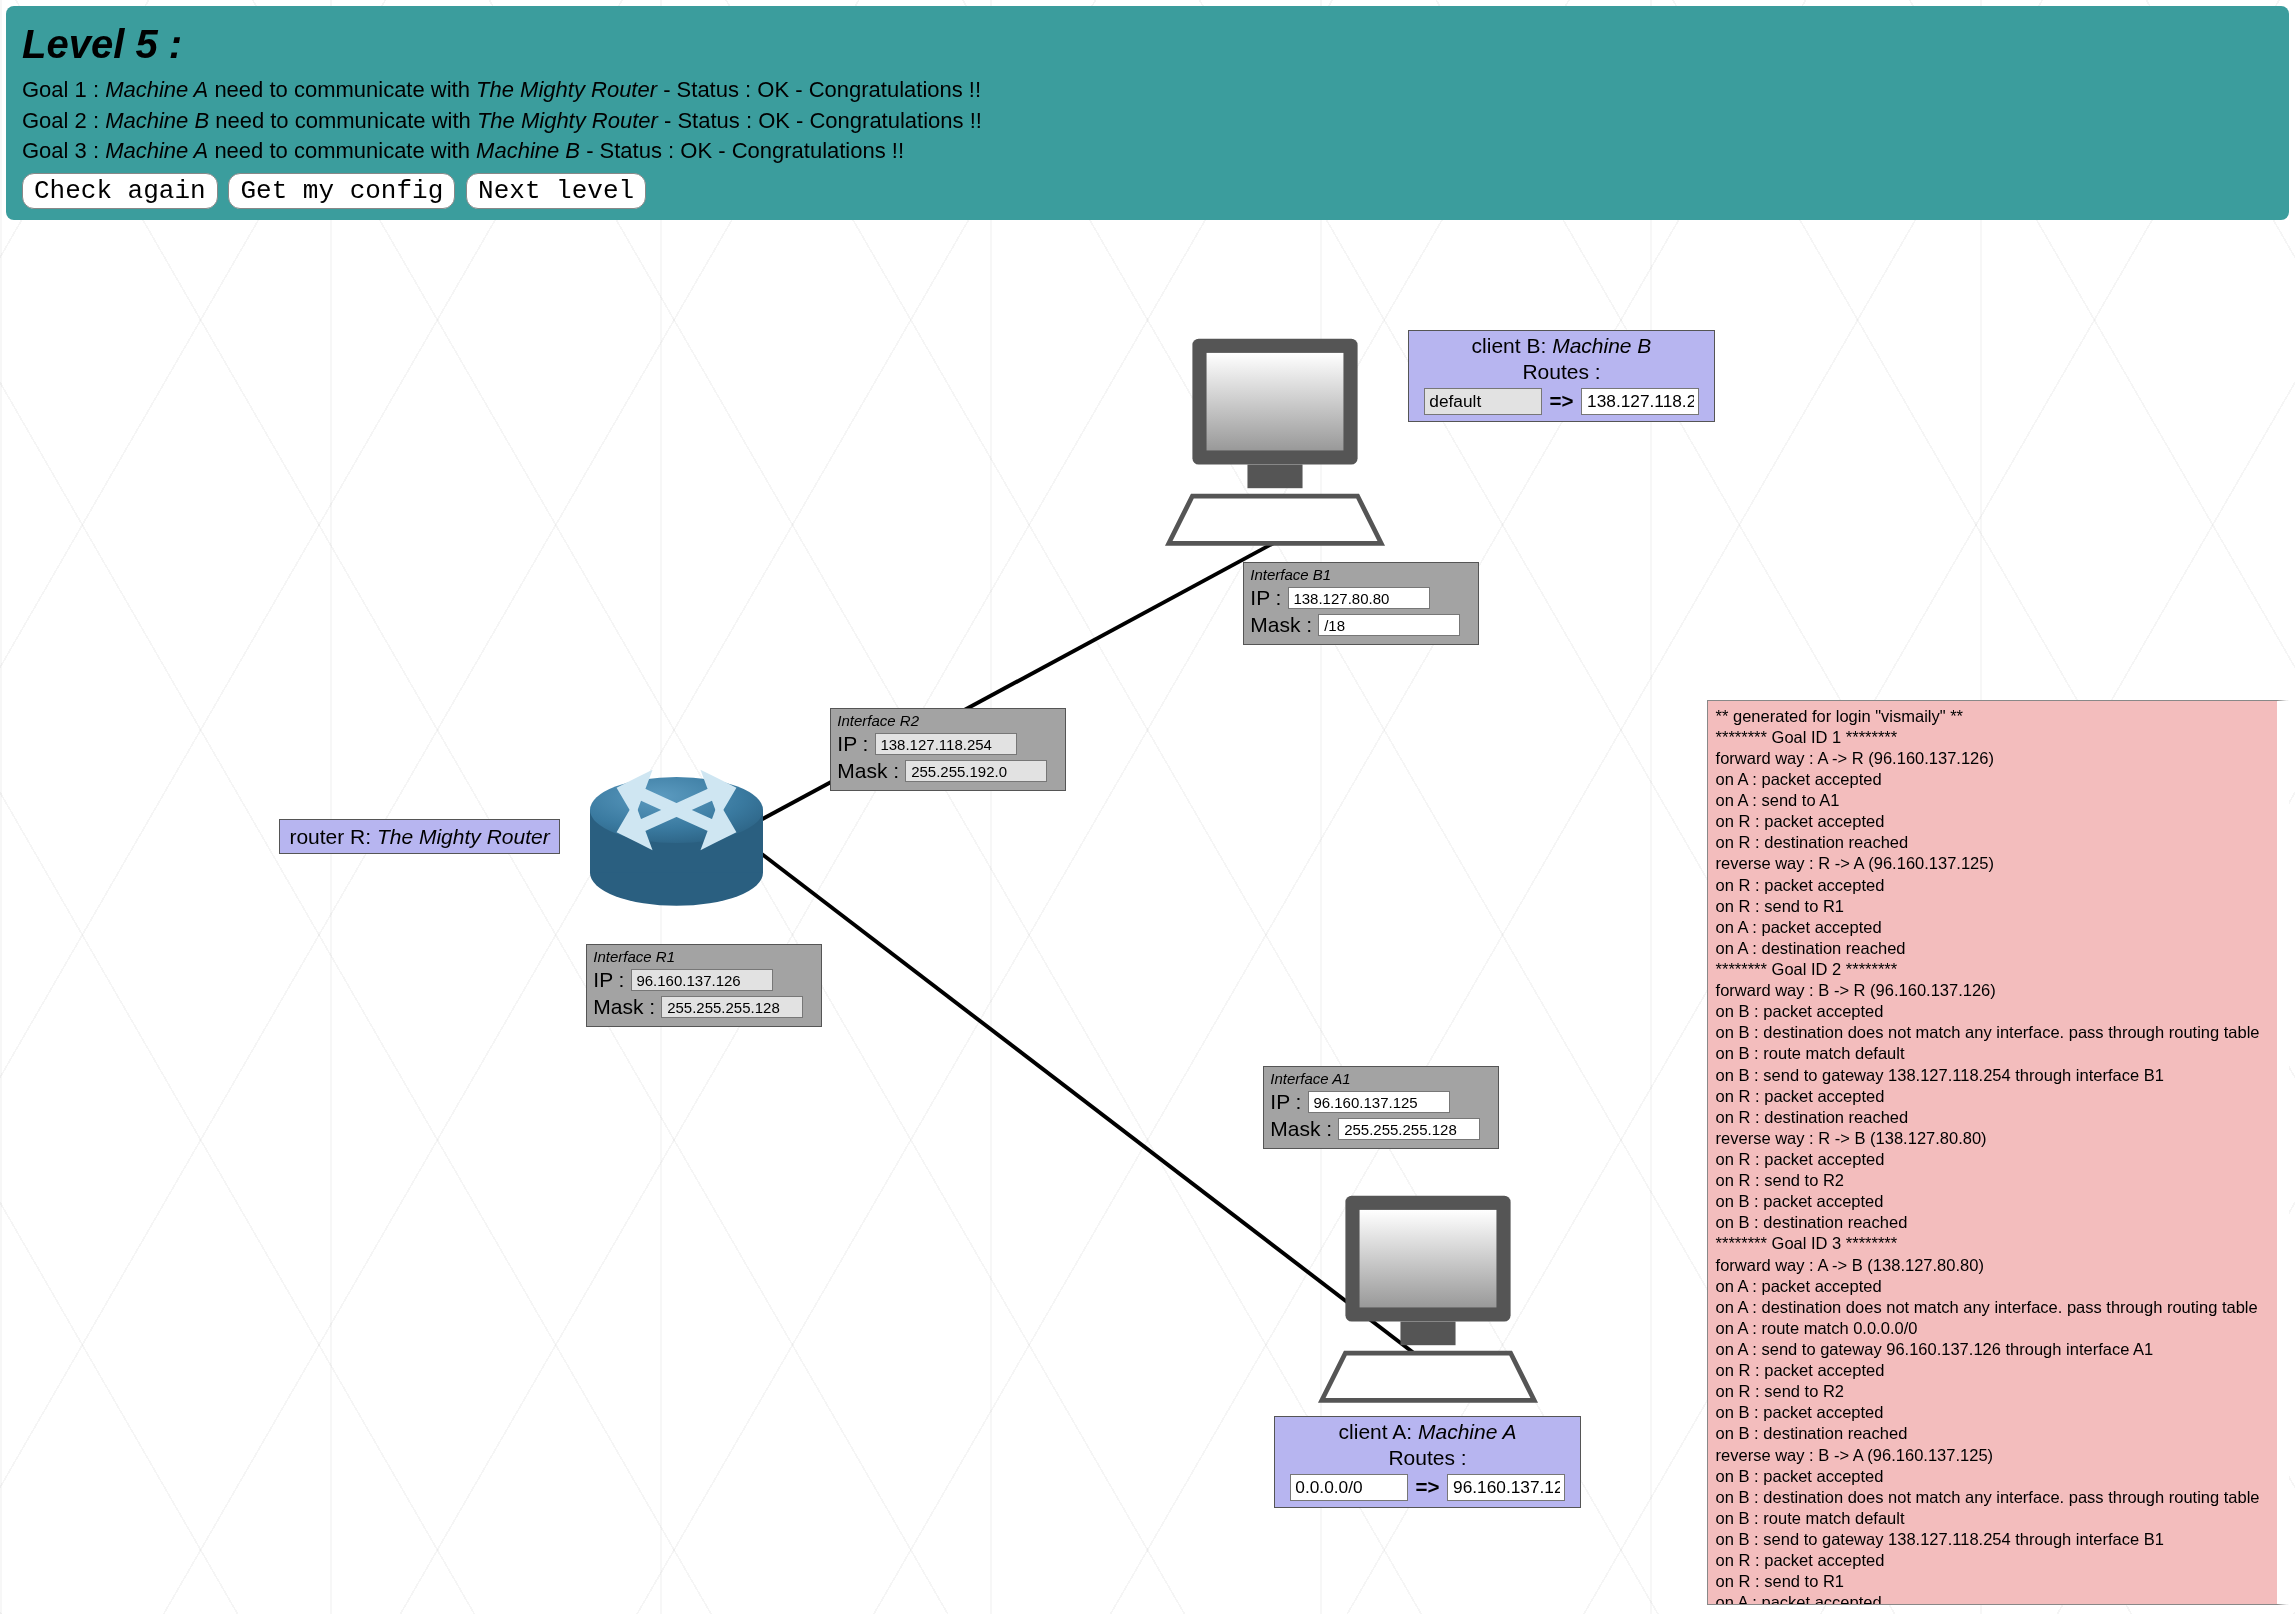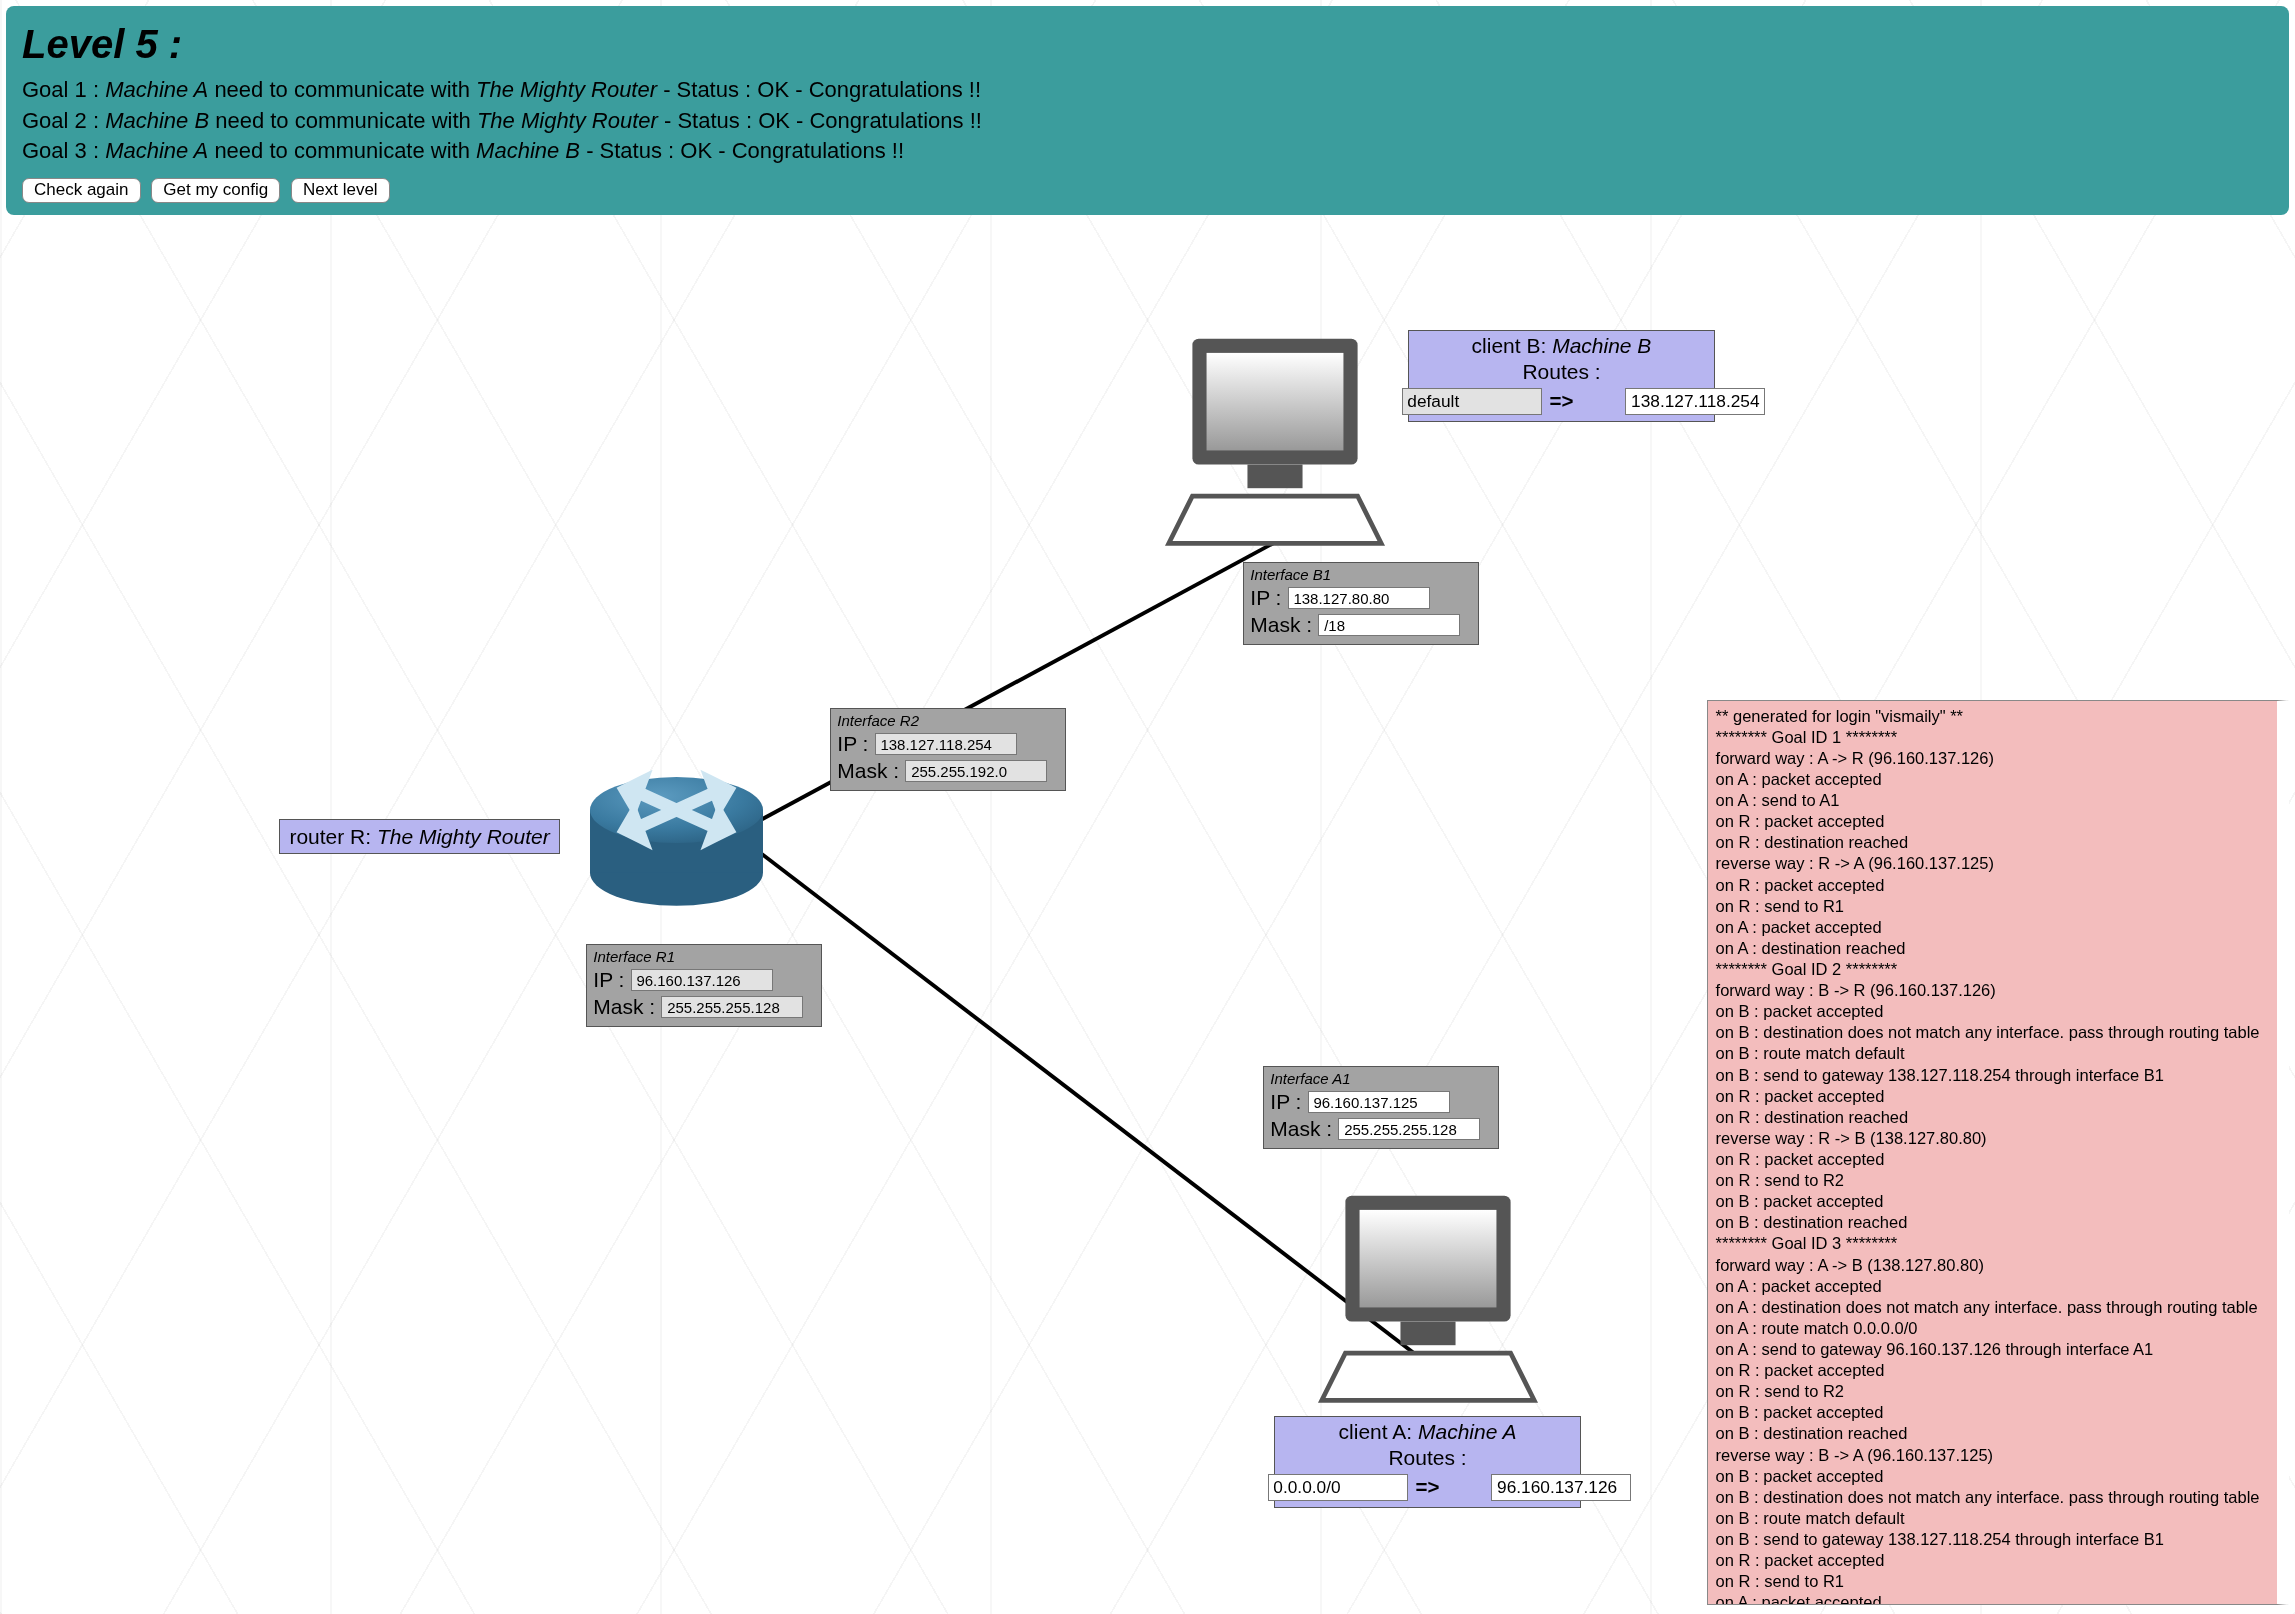--- a/index.html
+++ b/index.html
@@ -34,27 +34,28 @@
   .header h1 {
     margin: 0 0 3.1px;
     font-style: italic;
     font-weight: bold;
     font-size: 40px;
   }
   .goal-line { font-size: 22px; }
   .goal-line .it { font-style: italic; }
   .buttons { margin-top: 6.3px; }
   .buttons button {
-    font-size: 17px;
+    font-size: 26px;
     padding: 1.6px 11px;
     margin-right: 4.7px;
     background: #fff;
     border: 0.8px solid #888;
-    border-radius: 7px;
+    border-radius: 12px;
     cursor: pointer;
+    font-family: Liberation Mono, monospace;
   }
   .canvas { position: absolute; inset: 0; z-index: 1; }
   svg.links { position: absolute; inset: 0; width: 100%; height: 100%; z-index: 1; }
 
   
   .iface-box, .purple-box, .router-box {
     position: absolute;
     border: 1.6px solid #555;
     font-size: 20.5px;
     padding: 3.1px 6.3px 6.3px;
@@ -75,21 +76,21 @@
 
   .purple-box {
     background: #b7b5f0;
     text-align: center;
     width: 307px;
   }
   .purple-box .title-line { font-size: 21px; }
   .purple-box .title-line .it { font-style: italic; }
   .purple-box .routes-lbl { font-size: 21px; margin-top: 1.6px; }
   .route-row { display: flex; align-items: center; justify-content: center; gap: 7.9px; margin-top: 4.7px; }
-  .route-row input { font-size: 17.3px; padding: 1.6px 4.7px; border: 0.8px solid #777; width: 140px; margin-left: 44px; }
+  .route-row input { font-size: 17.3px; padding: 1.6px 4.7px; border: 0.8px solid #777; width: 118px; }
   .route-row input.ro { background: #e2e2e2; }
   .route-row .arrow { font-size: 20.5px; font-weight: bold; }
 
   .router-label {
     position: absolute;
     background: #b7b5f0;
     border: 1.6px solid #555;
     font-size: 21px;
     padding: 4.7px 9.4px;
     z-index: 3;

